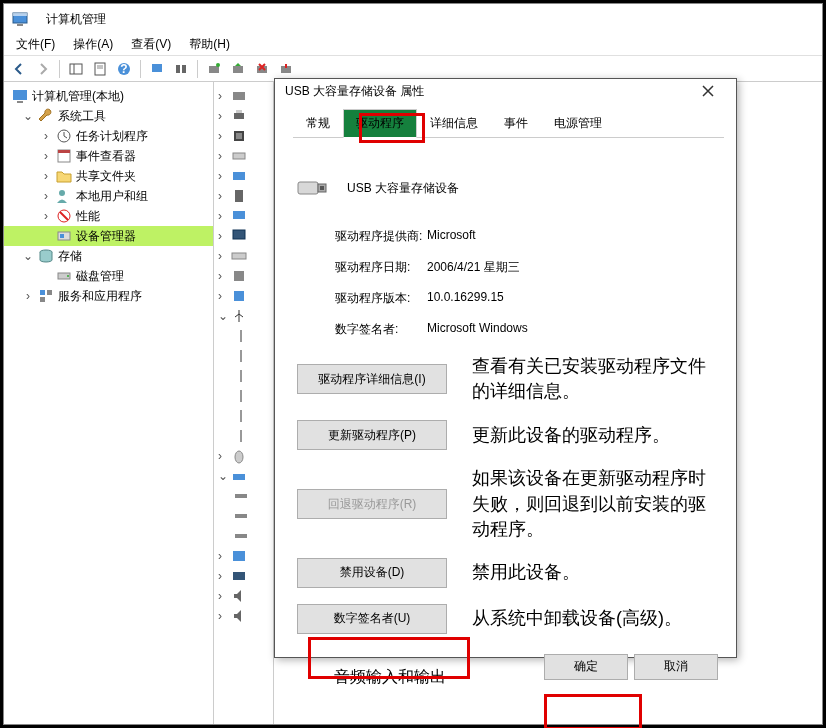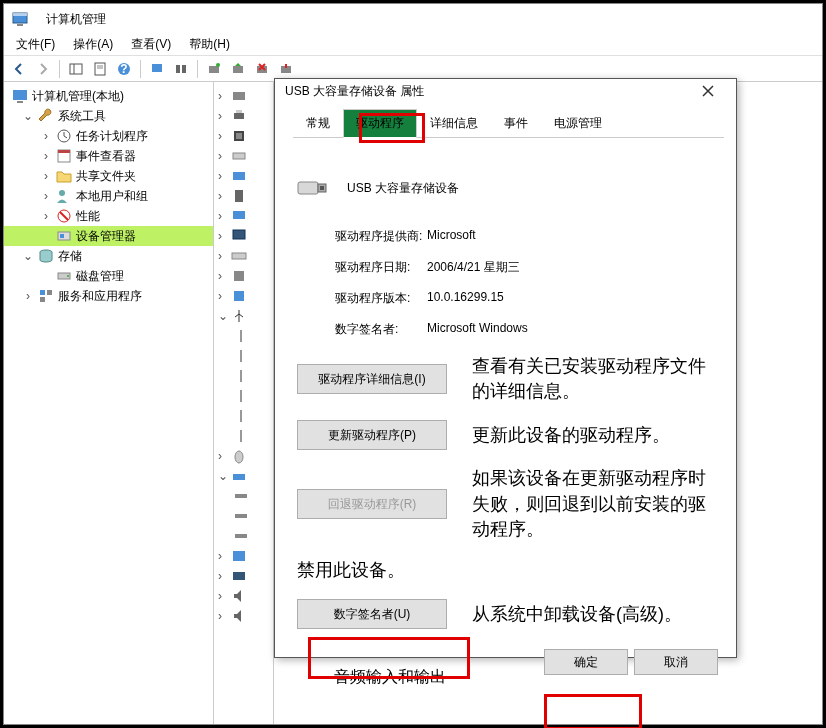--- a/index.html
+++ b/index.html
@@ -438,20 +438,21 @@
     </div>
     <div class="action-row">
       <div class="btn">更新驱动程序(P)</div>
       <div class="desc">更新此设备的驱动程序。</div>
     </div>
     <div class="action-row">
       <div class="btn disabled">回退驱动程序(R)</div>
       <div class="desc">如果该设备在更新驱动程序时失败，则回退到以前安装的驱动程序。</div>
     </div>
     <div class="action-row">
+      <div class="btn">禁用设备(D)</div>
       <div class="desc">禁用此设备。</div>
     </div>
     <div class="action-row">
       <div class="btn">数字签名者(U)</div>
       <div class="desc">从系统中卸载设备(高级)。</div>
     </div>
   </div>
   <div class="dlg-footer">
     <div class="btn">确定</div>
     <div class="btn">取消</div>

